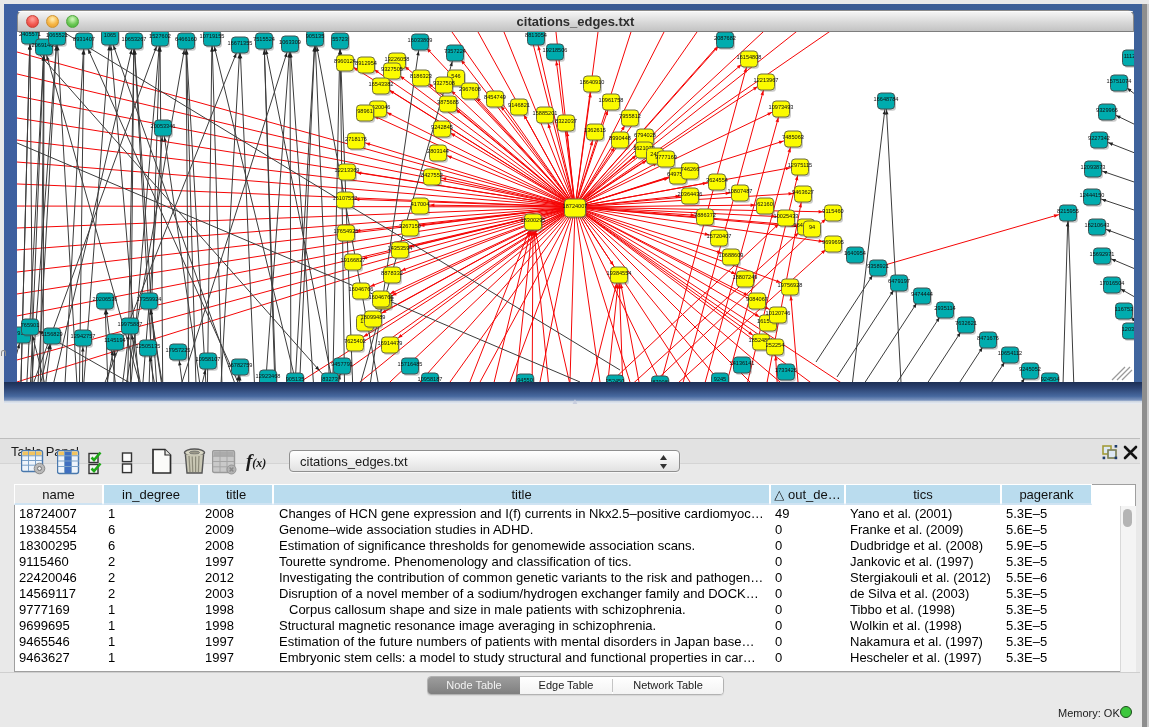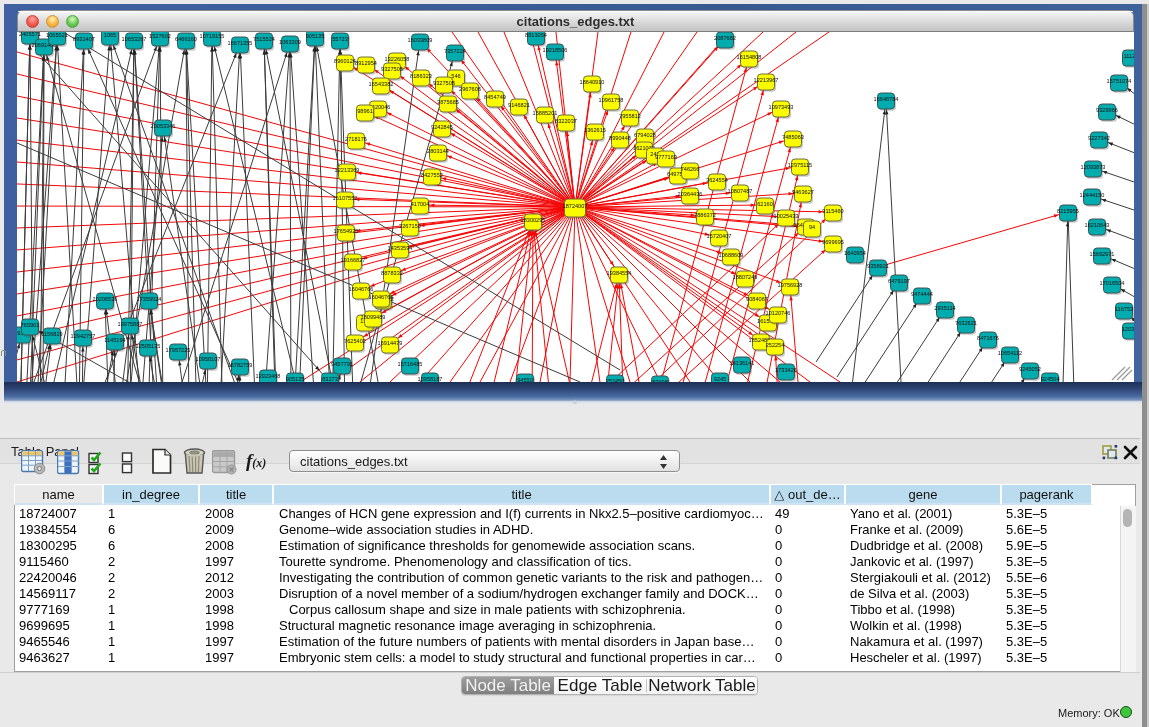--- a/index.html
+++ b/index.html
@@ -1021,21 +1021,21 @@
 </div>
 
 <div class="abs" style="left:14px;top:484px;width:1122px;height:188px;background:#ffffff;border:1px solid #9f9f9f;"></div>
 
 <div class="abs" style="left:14px;top:484px;width:1122px;height:21px;font-size:13px;color:#111;">
   <div class="abs" style="left:0px;width:89px;height:21px;background:#e9e9e9;border:1px solid #fff;border-bottom:2px solid #cfe3f2;text-align:center;line-height:19px;">name</div>
   <div class="abs" style="left:89px;width:96px;height:21px;background:#badcee;border:1px solid #fff;border-bottom:2px solid #cfe3f2;text-align:center;line-height:19px;">in_degree</div>
   <div class="abs" style="left:185px;width:74px;height:21px;background:#badcee;border:1px solid #fff;border-bottom:2px solid #cfe3f2;text-align:center;line-height:19px;">title</div>
   <div class="abs" style="left:259px;width:497px;height:21px;background:#badcee;border:1px solid #fff;border-bottom:2px solid #cfe3f2;text-align:center;line-height:19px;">title</div>
   <div class="abs" style="left:756px;width:75px;height:21px;background:#badcee;border:1px solid #fff;border-bottom:2px solid #cfe3f2;text-align:center;line-height:19px;">△ out_de…</div>
-  <div class="abs" style="left:831px;width:156px;height:21px;background:#badcee;border:1px solid #fff;border-bottom:2px solid #cfe3f2;text-align:center;line-height:19px;">gene</div>
+  <div class="abs" style="left:831px;width:156px;height:21px;background:#badcee;border:1px solid #fff;border-bottom:2px solid #cfe3f2;text-align:center;line-height:19px;">tics</div>
   <div class="abs" style="left:987px;width:91px;height:21px;background:#badcee;border:1px solid #fff;border-bottom:2px solid #cfe3f2;text-align:center;line-height:19px;">pagerank</div>
 </div>
 
 <div class="abs" style="left:14px;top:506px;width:1122px;font-size:13px;color:#000;line-height:16px;">
   <div class="abs" style="left:5px;top:0px;white-space:pre;">18724007</div>
     <div class="abs" style="left:94px;top:0px;">1</div>
     <div class="abs" style="left:191px;top:0px;">2008</div>
     <div class="abs" style="left:265px;top:0px;">Changes of HCN gene expression and I(f) currents in Nkx2.5–positive cardiomyoc…</div>
     <div class="abs" style="left:761px;top:0px;">49</div>
     <div class="abs" style="left:836px;top:0px;">Yano et al. (2001)</div>
@@ -1102,21 +1102,21 @@
     <div class="abs" style="left:265px;top:144px;">Embryonic stem cells: a model to study structural and functional properties in car…</div>
     <div class="abs" style="left:761px;top:144px;">0</div>
     <div class="abs" style="left:836px;top:144px;">Hescheler et al. (1997)</div>
     <div class="abs" style="left:992px;top:144px;">5.3E–5</div>
 </div>
 
 <div class="abs" style="left:1120px;top:506px;width:16px;height:166px;background:#f4f4f4;border-left:1px solid #d9d9d9;"></div>
 <div class="abs" style="left:1123px;top:509px;width:9px;height:18px;background:#b4b4b4;border-radius:5px;"></div>
 
 <div class="abs" style="left:0;top:672px;width:1140px;height:1px;background:#cfcfcf;"></div>
-<div class="abs" style="left:427px;top:676px;width:297px;height:19px;border:1px solid #b2b2b2;border-radius:4px;background:#fff;box-shadow:0 1px 1px rgba(0,0,0,.08);font-size:17px;margin-left:34px;">
+<div class="abs" style="left:427px;top:676px;width:297px;height:19px;border:1px solid #b2b2b2;border-radius:4px;background:#fff;box-shadow:0 1px 1px rgba(0,0,0,.08);font-size:11px;">
   <div class="abs" style="left:0;top:0;width:92px;height:17px;background:linear-gradient(#9d9d9d,#7f7f7f);border-radius:3px 0 0 3px;color:#f2f2f2;text-align:center;line-height:17px;">Node Table</div>
   <div class="abs" style="left:92px;top:0;width:92px;height:17px;background:linear-gradient(#ffffff,#f3f3f3);color:#1a1a1a;text-align:center;line-height:17px;">Edge Table</div>
   <div class="abs" style="left:184px;top:2px;width:1px;height:13px;background:#c4c4c4;"></div>
   <div class="abs" style="left:185px;top:0;width:110px;height:17px;background:linear-gradient(#ffffff,#f3f3f3);border-radius:0 3px 3px 0;color:#1a1a1a;text-align:center;line-height:17px;">Network Table</div>
 </div>
 
 <div class="abs" style="left:1058px;top:707px;font-size:11px;color:#1a1a1a;">Memory: OK</div>
 <div class="abs" style="left:1120px;top:706px;width:12px;height:12px;border-radius:50%;background:#3dc73d;border:1.5px solid #1c4a1c;"></div>
 
 </body></html>

